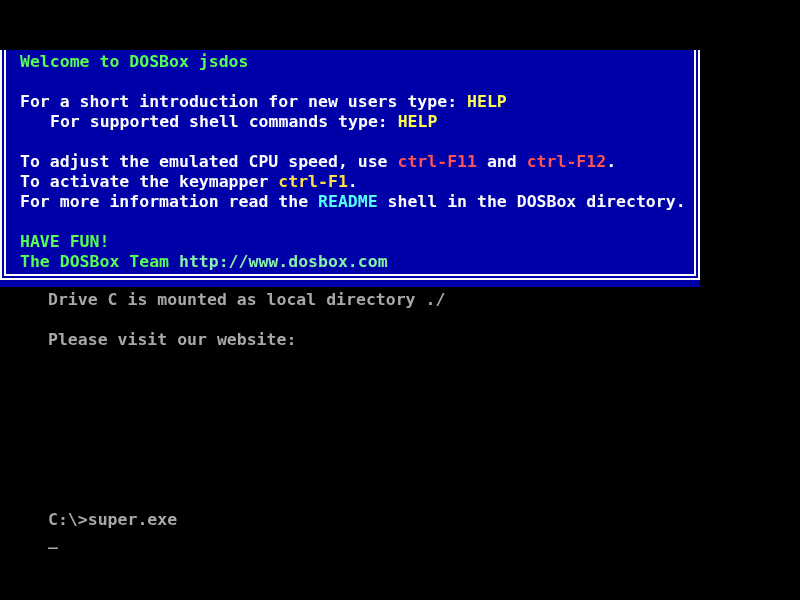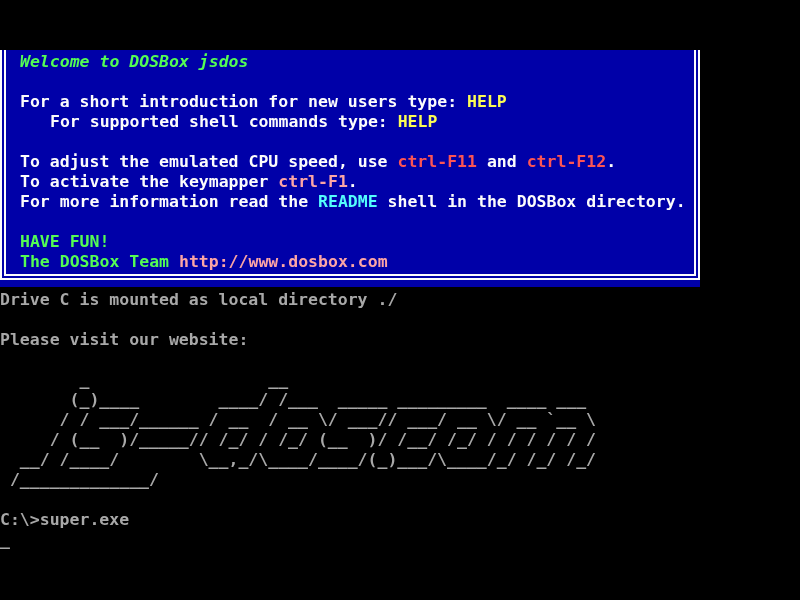--- a/index.html
+++ b/index.html
@@ -30,20 +30,21 @@
     
     box-shadow: 0 7px 0 0 #0000A8;
   }
   pre, .con {
     margin: 0;
     font-family: "DejaVu Sans Mono", "Liberation Mono", monospace;
     font-weight: bold;
     font-size: 16.5px;
     line-height: 20px;
     white-space: pre;
+    padding-left: 48px;
   }
   #box-text {
     padding: 2px 0 0 14px;
   }
   .con {
     position: absolute;
     left: 0;
     color: #A8A8A8;
   }
   #mount-line   { top: 290px; }
@@ -51,42 +52,36 @@
   #art          { top: 370px; }
   #prompt-line  { top: 510px; text-align: right; }
   #cursor-line  { top: 530px; }
 </style>
 </head>
 <body>
 
 <div id="screen">
 
   <div id="welcome-box">
-    <pre id="box-text"><span style="color: rgb(84, 252, 84); font-style: italic;">Welcome to DOSBox jsdos</span>
+    <pre id="box-text"><span style="color: rgb(84, 252, 84);">Welcome to DOSBox jsdos</span>
 
 <span style="color: rgb(252, 252, 252);">For a short introduction for new users type: </span><span style="color: rgb(252, 252, 84);">HELP</span>
 <span style="color: rgb(252, 252, 252); margin-left: 30px;">For supported shell commands type: </span><span style="color: rgb(252, 252, 84); margin-top: 20px;">HELP</span>
 
 <span style="color: rgb(252, 252, 252);">To adjust the emulated CPU speed, use </span><span style="color: rgb(252, 84, 84);">ctrl-F11</span><span style="color: rgb(252, 252, 252);"> and </span><span style="color: rgb(252, 84, 84); text-align: right;">ctrl-F12</span><span style="color: rgb(252, 252, 252);">.</span>
-<span style="color: rgb(252, 252, 252);">To activate the keymapper </span><span style="color: #fca5a5;">ctrl-F1</span><span style="color: rgb(252, 252, 252);">.</span>
+<span style="color: rgb(252, 252, 252);">To activate the keymapper </span><span style="color: #fde047;">ctrl-F1</span><span style="color: rgb(252, 252, 252);">.</span>
 <span style="color: rgb(252, 252, 252);">For more information read the </span><span style="color: rgb(84, 252, 252);">README</span><span style="color: rgb(252, 252, 252);"> shell in the DOSBox directory.</span>
 
 <span style="color: rgb(84, 252, 84); text-align: right;">HAVE FUN!</span>
-<span style="color: rgb(84, 252, 84);">The DOSBox Team </span><span style="color: #fca5a5; margin-top: 20px;">http://www.dosbox.com</span>
+<span style="color: rgb(84, 252, 84);">The DOSBox Team </span><span style="color: #86efac; margin-top: 20px;">http://www.dosbox.com</span>
 </pre>
   </div>
 
   <div class="con" id="mount-line">Drive C is mounted as local directory ./</div>
 
   <div class="con" id="website-line">Please visit our website:</div>
 
-  <pre class="con" id="art">        _                  __
-       (_)____        ____/ /___  _____ _________  ____ ___
-      / / ___/______ / __  / __ \/ ___// ___/ __ \/ __ `__ \
-     / (__  )/_____// /_/ / /_/ (__  )/ /__/ /_/ / / / / / /
-  __/ /____/        \__,_/\____/____/(_)___/\____/_/ /_/ /_/
- /_____________/</pre>
 
   <div class="con" id="prompt-line"><span>C:\&gt;</span><span>super.exe</span></div>
 
   <div class="con" id="cursor-line">_</div>
 
 </div>
 
 </body></html>

